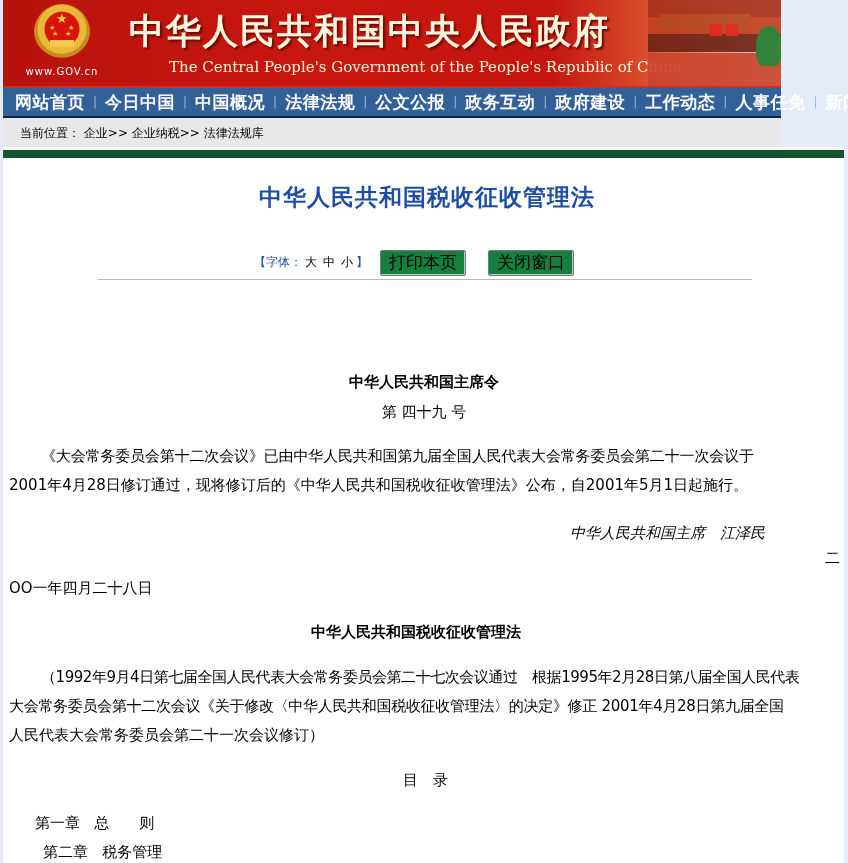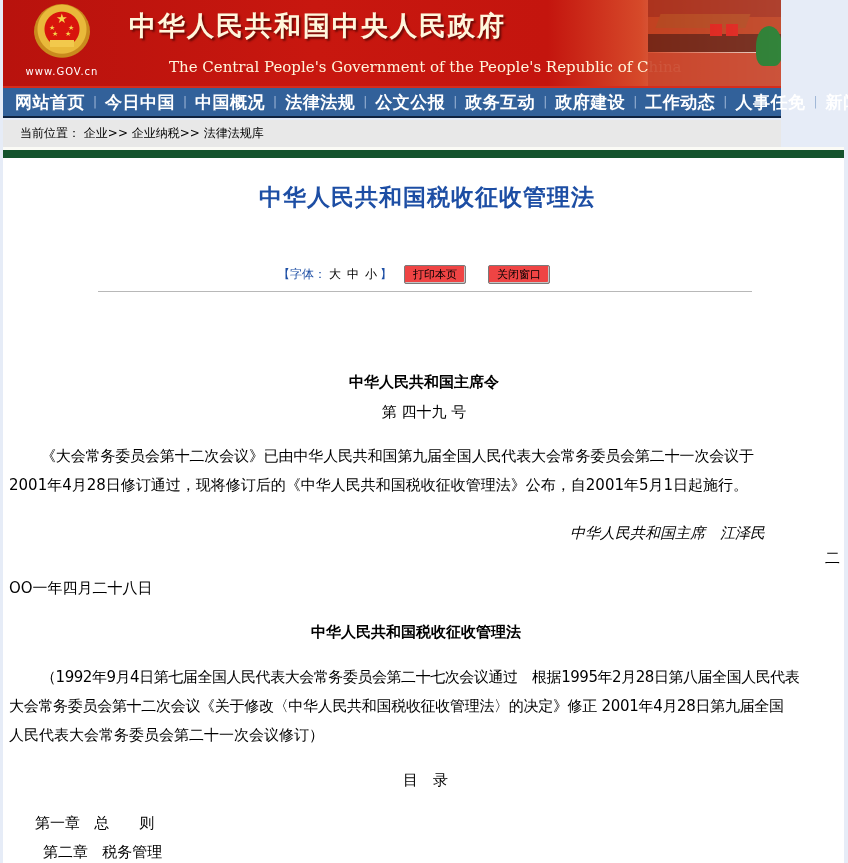--- a/index.html
+++ b/index.html
@@ -30,21 +30,21 @@
     .emblem .star-s2 { position: absolute; left: 34px; top: 20px; color: #f6d24a; font-size: 7px; }
     .emblem .star-s3 { position: absolute; left: 18px; top: 26px; color: #f6d24a; font-size: 7px; }
     .emblem .star-s4 { position: absolute; left: 31px; top: 26px; color: #f6d24a; font-size: 7px; }
     .emblem .gate { position: absolute; left: 16px; top: 36px; width: 24px; height: 7px; background: #f2c94c; }
     .gov-url {
       display: block; margin-top: 6px; color: #fff; font-size: 10px; letter-spacing: 1px;
       font-family: "DejaVu Sans", sans-serif;
     }
     .banner-title {
       position: absolute; left: 126px; top: 8px;
-      color: #fff6dc; font-size: 27px; font-weight: bold; letter-spacing: 2px;
+      color: #fff6dc; font-size: 35px; font-weight: bold; letter-spacing: 2px;
       font-family: "DejaVu Sans", sans-serif;
       text-shadow: 2px 2px 2px #6a0a06;
       white-space: nowrap;
     }
     .banner-subtitle {
       position: absolute; left: 166px; top: 58px;
       color: #fff6dc; font-size: 15px;
       font-family: "DejaVu Serif", "Liberation Serif", serif;
       white-space: nowrap;
     }
@@ -98,30 +98,30 @@
       font-family: "DejaVu Serif", "Liberation Serif", serif;
     }
     .meta-bar {
       position: absolute; left: 95px; top: 68px; width: 654px; height: 23px;
       background: #e6e6e6; border-top: 1px solid #b8b8b8;
       text-align: center; font-size: 12px; line-height: 22px; white-space: nowrap;
     }
     .meta-bar .url { font-family: "DejaVu Sans Mono", "Liberation Mono", monospace; font-size: 10px; margin: 0 26px 0 10px; }
     .meta-bar .date { margin-right: 26px; }
     .tools {
-      position: absolute; left: 95px; top: 100px; width: 654px; height: 34px;
+      position: absolute; left: 95px; top: 88px; width: 654px; height: 34px;
       border-bottom: 1px solid #b8b8b8;
       display: flex; justify-content: center; align-items: center; font-size: 12px;
     }
     .font-label { color: #1d4ea4; }
     .font-size { color: #000; margin: 0 3px; cursor: pointer; }
     .font-bracket { color: #1d4ea4; margin-right: 12px; }
     .tool-btn {
-      font-size: 11px; height: 19px; padding: 0 8px; line-height: 17px;
-      background: #ef4444; border: 1px solid #7a7a7a; border-radius: 2px;
+      font-size: 17px; height: 26px; padding: 0 8px; line-height: 17px;
+      background: #15803d; border: 1px solid #7a7a7a; border-radius: 2px;
       cursor: pointer; margin-right: 22px; color: #000;
       box-shadow: inset -1px -1px 0 #c4c4c4;
     }
     
     .content { position: absolute; left: 6px; top: 0; width: 830px; font-size: 15px; color: #000; }
     .c-head { position: absolute; left: 0; width: 830px; text-align: center; font-weight: bold; font-size: 15px; }
     .c-center { position: absolute; left: 0; width: 830px; text-align: center; }
     .c-line { position: absolute; left: 0; white-space: nowrap; }
     .c-right { position: absolute; white-space: nowrap; }
   </style>

